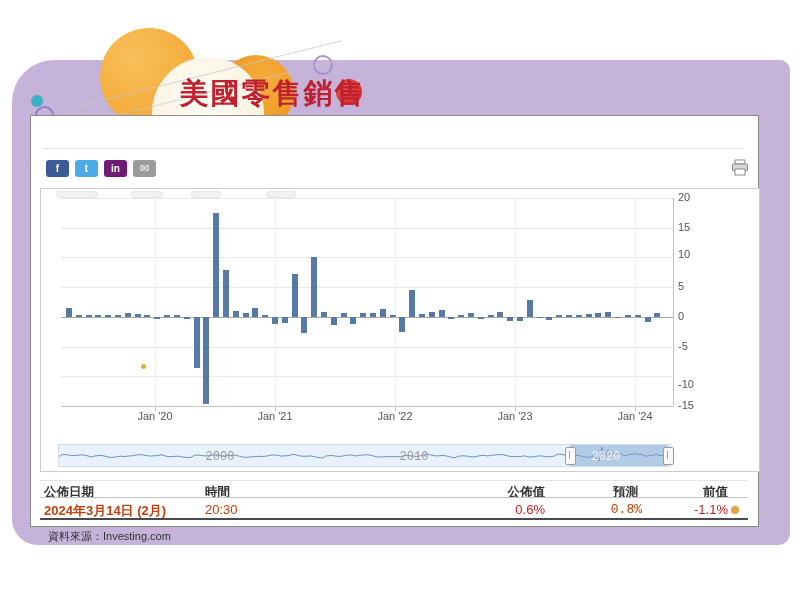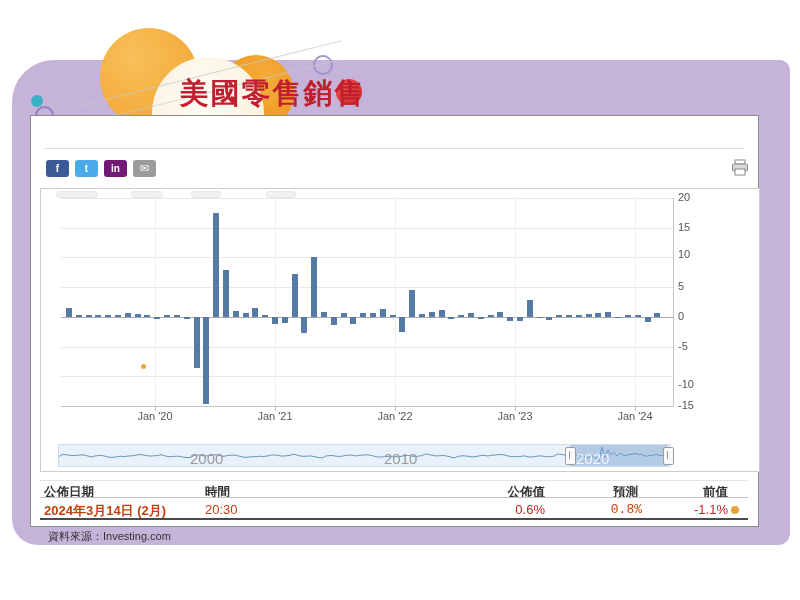--- a/index.html
+++ b/index.html
@@ -34,21 +34,21 @@
   .axis-bottom{left:20px;top:217px;width:612px;height:1px;background:#c4c4c4;}
   .ylab{left:637px;width:34px;font-size:11px;color:#555;}
   .xlab{top:221px;width:64px;margin-left:-32px;text-align:center;font-size:11px;color:#555;}
   .xtick{top:218px;width:1px;height:4px;background:#bbb;}
   .bar{background:#547aa5;}
   .wm{left:22px;top:172px;font-weight:bold;font-size:26px;color:#4f4f4f;letter-spacing:0px;}
   .wm .com{font-size:22px;color:#9a9a9a;font-weight:bold;}
   .wm-dot{left:100px;top:175px;width:5px;height:5px;border-radius:50%;background:#f0a23c;}
   
   .nav{left:17px;top:255px;width:611px;height:21px;background:#e9f1fb;border:1px solid #cfdcef;}
-  .nav-label{top:5px;width:60px;margin-left:-30px;font-size:15px;color:#999;}
+  .nav-label{top:5px;width:60px;margin-left:-30px;text-align:center;font-size:12px;color:#999;font-family:Liberation Mono, monospace;}
   .nav-label.inside{color:#f2f6fb;}
   .nav-sel{left:511px;top:0;width:98px;height:21px;background:rgba(116,158,205,0.45);}
   .nav-handle{top:2px;width:9px;height:16px;background:#fafafa;border:1px solid #9d9d9d;
      border-radius:2px;cursor:ew-resize;}
   .nav-handle::before{content:"";position:absolute;left:3px;top:3px;width:1px;height:8px;background:#9d9d9d;}
   
   .t-topline{left:40px;top:480px;width:708px;height:1px;background:#e4e4e4;}
   .t-headline{left:40px;top:497px;width:708px;height:1px;background:#c2c2c2;}
   .t-botline{left:40px;top:518px;width:708px;height:2px;background:#4a4a4a;}
   .th{top:484px;font-size:12.5px;font-weight:bold;color:#333;}

